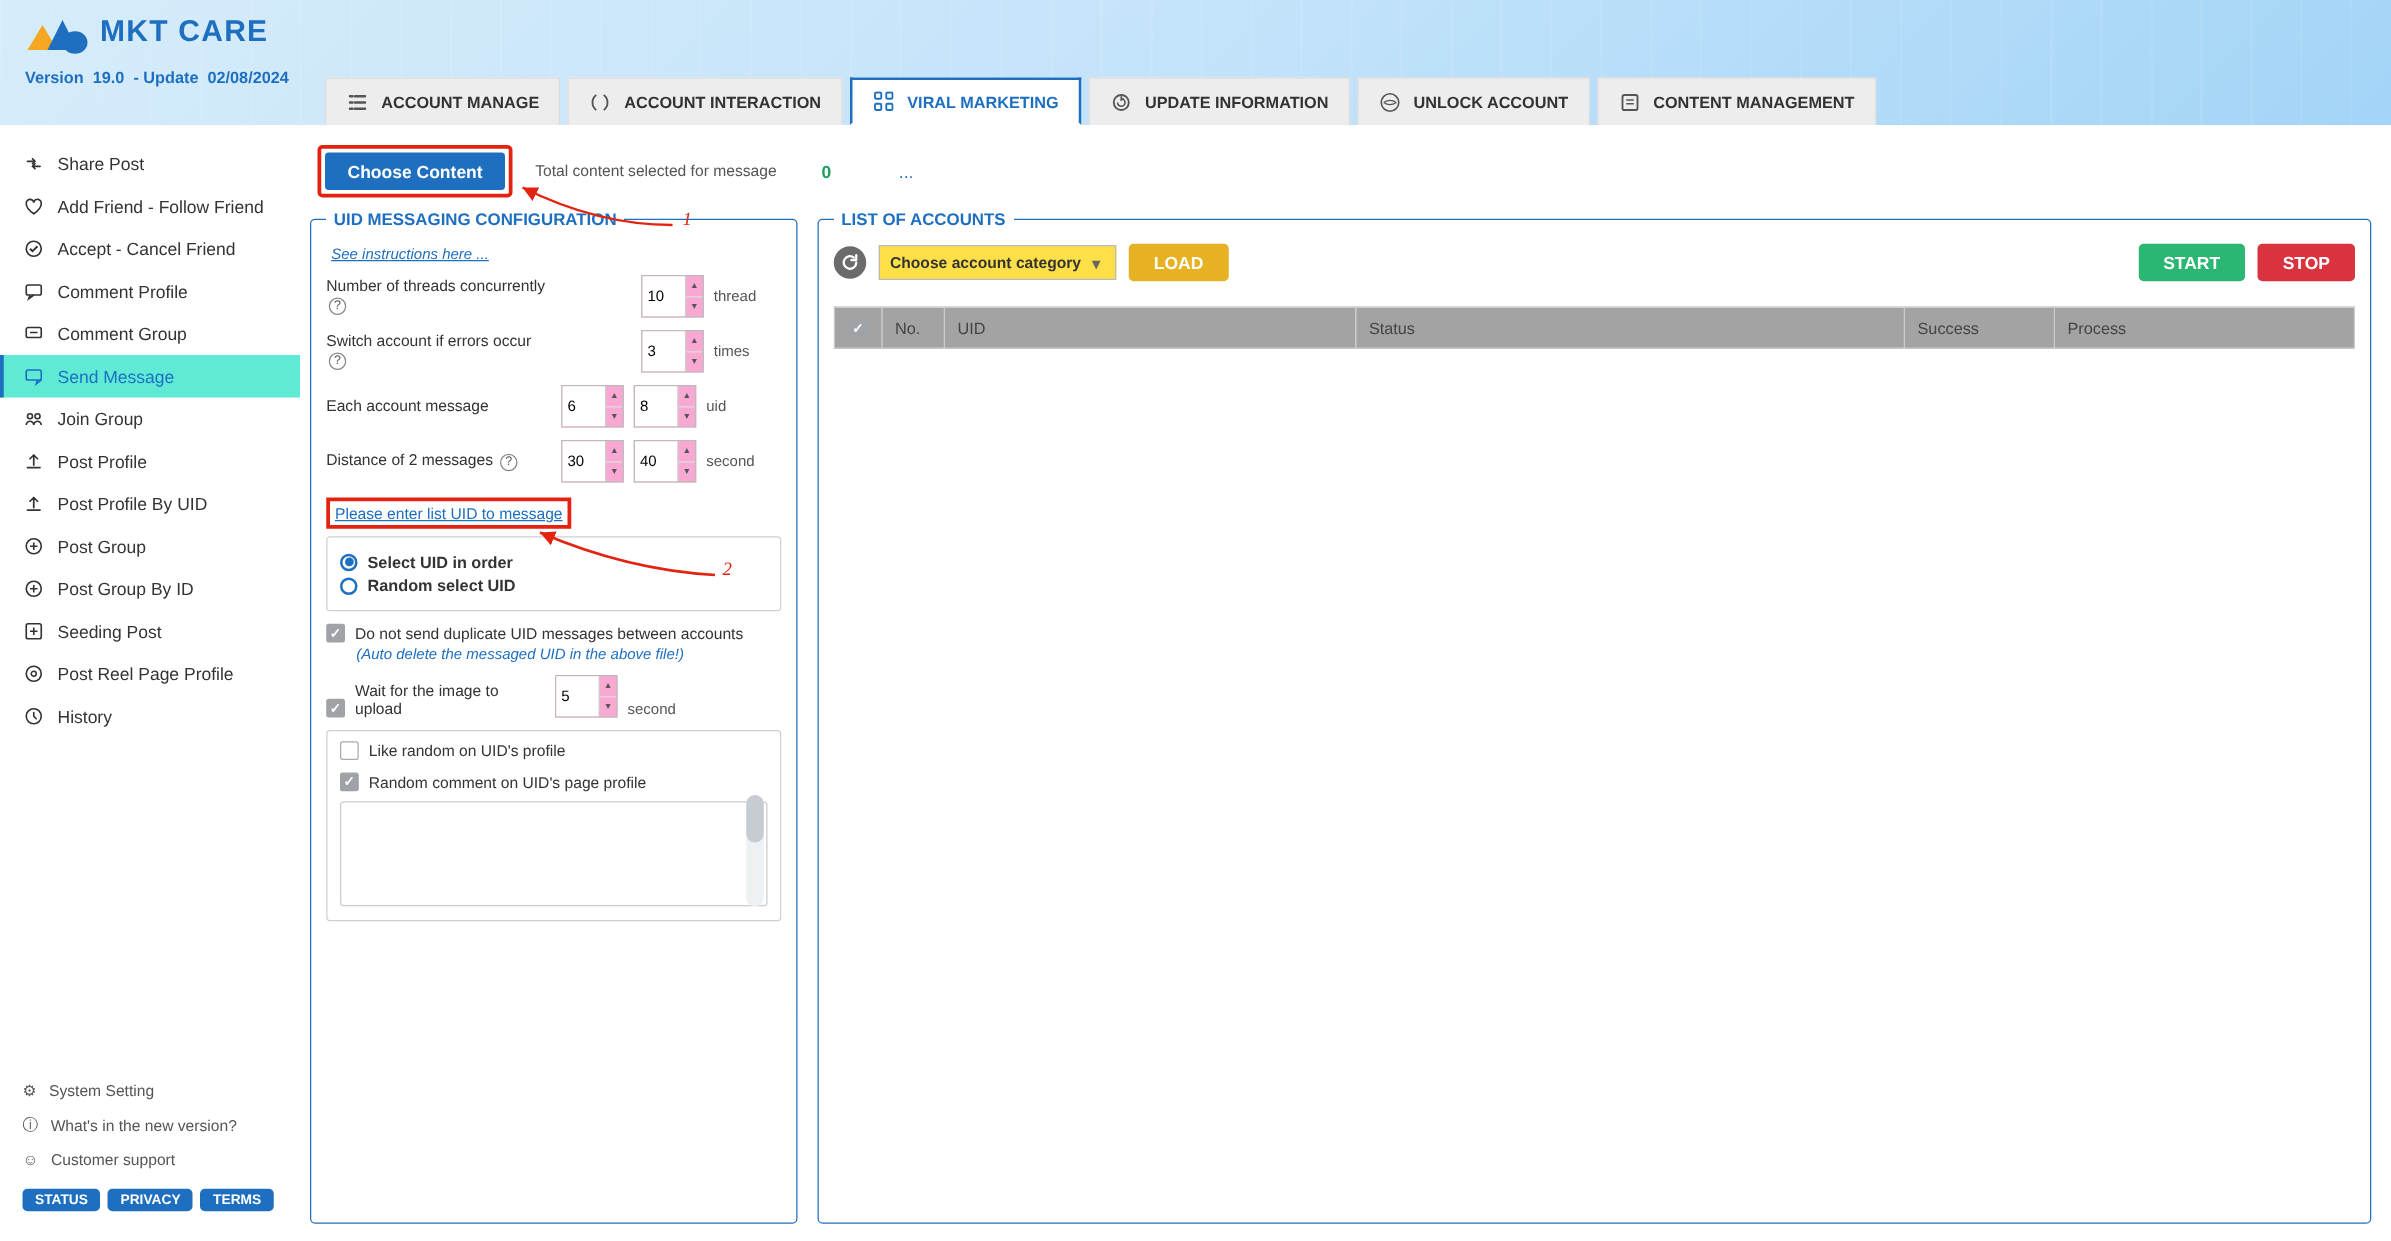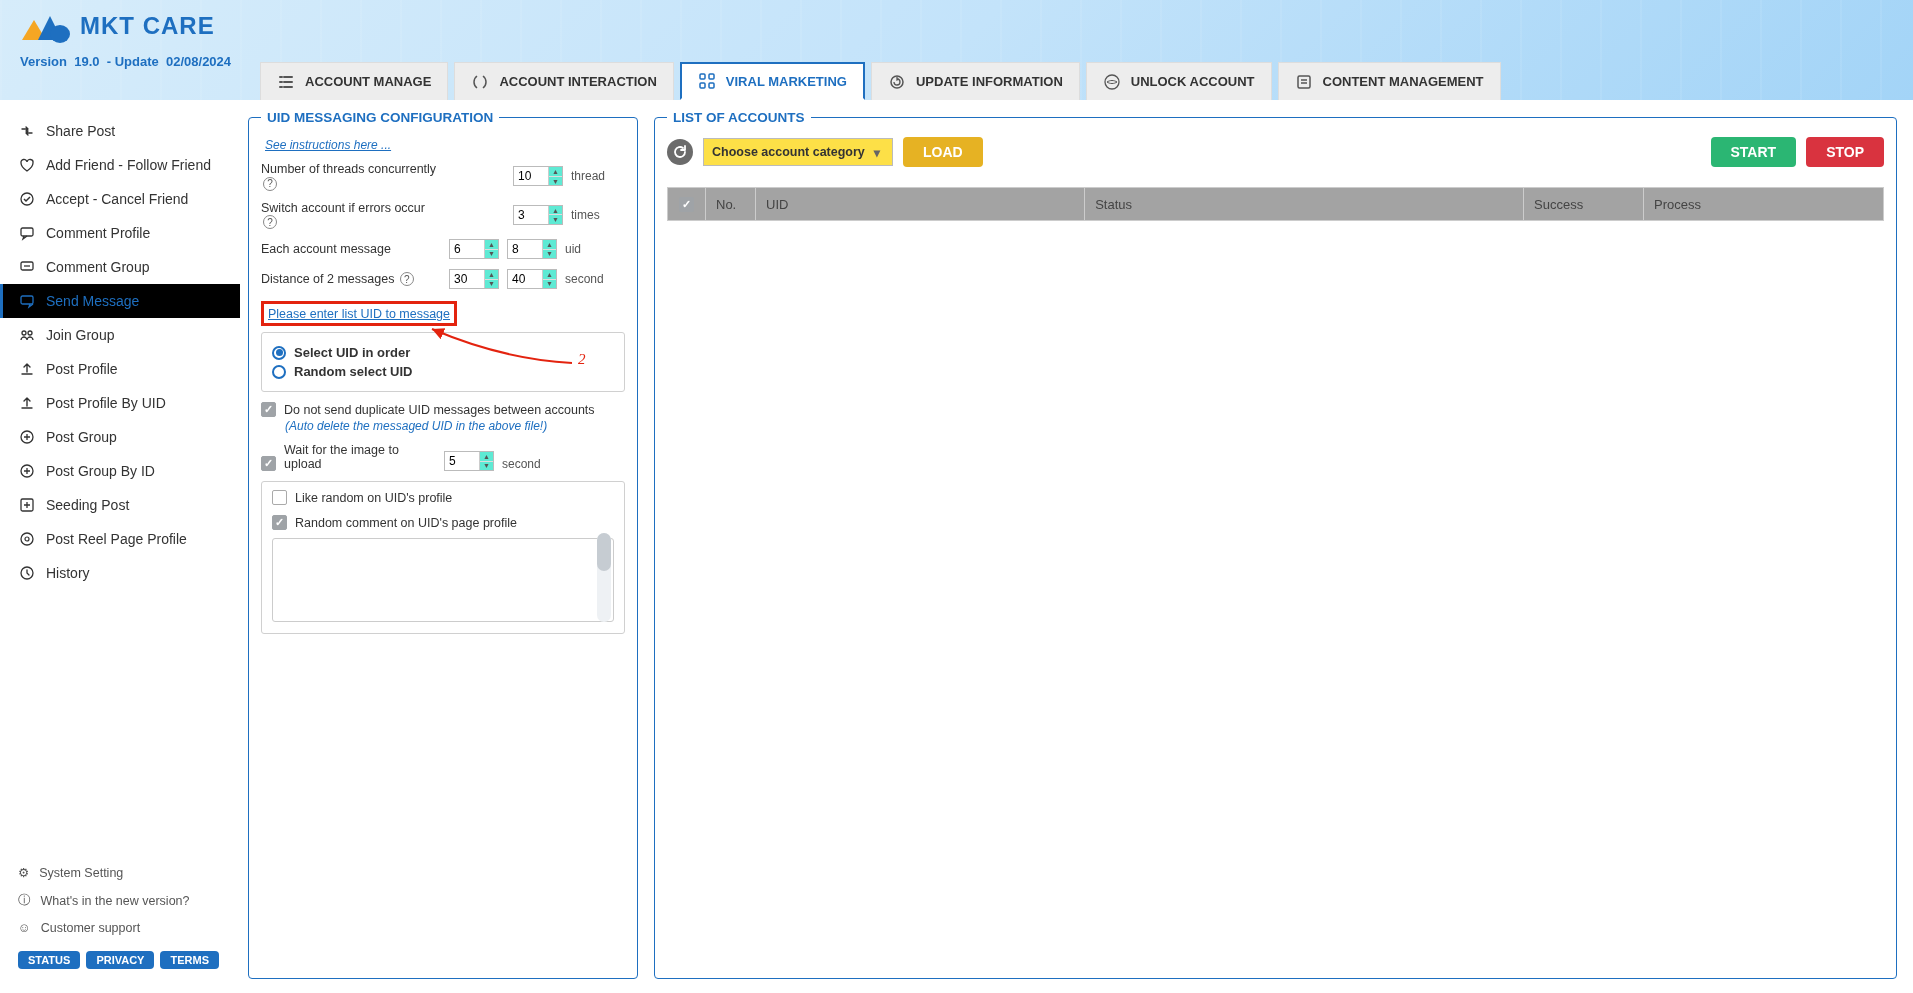--- a/index.html
+++ b/index.html
@@ -35,21 +35,21 @@
   
   
   .body-wrap { display:flex; height: calc(993px - 100px); }
   
   .sidebar { width: 240px; padding: 14px 0; display:flex; flex-direction:column; }
   .side-items { flex:1; }
   .side-item {
     display:flex; align-items:center; gap:10px; padding: 8px 18px; cursor:pointer;
     font-size:14px; color:#333;
   }
-  .side-item.active { background:#000000; color:#1e6fc0; border-left:3px solid #1e6fc0; padding-left:15px;}
+  .side-item.active { background:#5eead4; color:#1e6fc0; border-left:3px solid #1e6fc0; padding-left:15px;}
   .side-item .sicon { width:18px; height:18px; display:inline-flex; align-items:center; justify-content:center; }
   .side-footer { padding: 10px 18px; }
   .footer-link { display:flex; align-items:center; gap:10px; font-size:12.5px; color:#555; padding:6px 0; cursor:pointer;}
   .badges { display:flex; gap:6px; margin-top:10px; }
   .badge { background:#1e6fc0; color:#fff; padding:3px 10px; border-radius:4px; font-size:11px; font-weight:600;}
   
   .main { flex:1; padding: 10px 16px 14px 8px; display:flex; flex-direction:column; }
   
   .topline { display:flex; align-items:center; gap:18px; padding: 6px 0 10px 6px; position:relative;}
   .choose-btn-wrap { border:3px solid #e3230f; padding:3px; border-radius:4px; }
@@ -73,21 +73,21 @@
   
   .left-panel { width:390px; }
   .right-panel { flex:1; }
   
   .instr-link { color:#1e6fc0; font-style:italic; font-size:12px; text-decoration:underline; cursor:pointer; padding-left:4px;}
   
   .cfg-row { display:flex; align-items:center; gap:8px; margin-top:10px; font-size:12.5px;}
   .cfg-label { flex:0 0 180px; }
   .help-ic { width:14px; height:14px; border:1px solid #888; border-radius:50%; display:inline-flex; align-items:center; justify-content:center; font-size:10px; color:#555; margin-left:2px;}
   
-  .spin { display:inline-flex; border:1px solid #bbb; height:20px; background:#5eead4;}
+  .spin { display:inline-flex; border:1px solid #bbb; height:34px; background:#f9a8d4;}
   .spin input { width:34px; border:none; padding:0 4px; font-size:12px; text-align:left; }
   .spin .arrows { width:14px; border-left:1px solid #ccc; display:flex; flex-direction:column;}
   .spin .arrows span { flex:1; display:flex; align-items:center; justify-content:center; font-size:7px; color:#555; cursor:pointer; line-height:1;}
   .spin .arrows span:first-child{border-bottom:1px solid #ddd;}
   .unit { font-size:12px; color:#555; min-width:44px;}
   
   .uid-link-wrap { margin-top:12px; border:3px solid #e3230f; display:inline-block; padding:2px 4px;}
   .uid-link { color:#1e6fc0; text-decoration:underline; font-size:12.5px; cursor:pointer;}
   
   .radio-box { border:1px solid #d0d0d0; border-radius:3px; padding:8px 10px; margin-top:6px; position:relative;}
@@ -346,20 +346,40 @@
       </div>
       <div class="badges">
         <span class="badge">STATUS</span>
         <span class="badge">PRIVACY</span>
         <span class="badge">TERMS</span>
       </div>
     </div>
   </div>
 
   <div class="main">
+    <div class="topline">
+      <div class="choose-btn-wrap">
+        <button class="choose-btn">Choose Content</button>
+      </div>
+      <span class="topline-label">Total content selected for message</span>
+      <span class="topline-count">0</span>
+      <span class="topline-ellipsis">...</span>
+
+      <div class="anno" style="left:150px; top:30px;">
+        <svg width="160" height="60">
+            <defs>
+              <marker id="ah1" markerWidth="8" markerHeight="8" refX="6" refY="3" orient="auto">
+                <path d="M0,0 L6,3 L0,6 Z" fill="#e3230f"></path>
+              </marker>
+            </defs>
+        <path d="M140 40 Q 80 40 20 10" stroke="#e3230f" stroke-width="2" fill="none" marker-end="url(#ah1)"></path>
+          </svg>
+        <span class="anno-num" style="position:absolute; left:148px; top:28px;">1</span>
+      </div>
+    </div>
 
     <div class="cols">
 
       <fieldset class="panel left-panel">
         <legend>UID MESSAGING CONFIGURATION</legend>
         <div><span class="instr-link">See instructions here ...</span></div>
         
         <div class="cfg-row">
           <span class="cfg-label"><span>Number of threads concurrently</span> <span class="help-ic">?</span></span>
           <span style="flex:0 0 56px;"></span>

